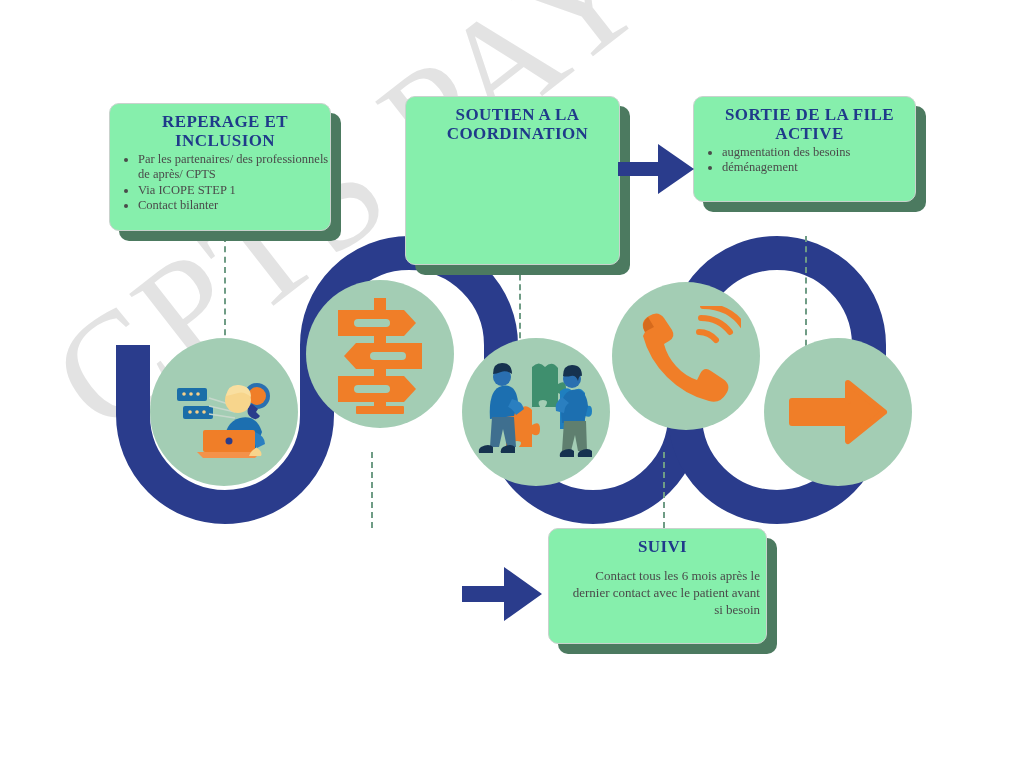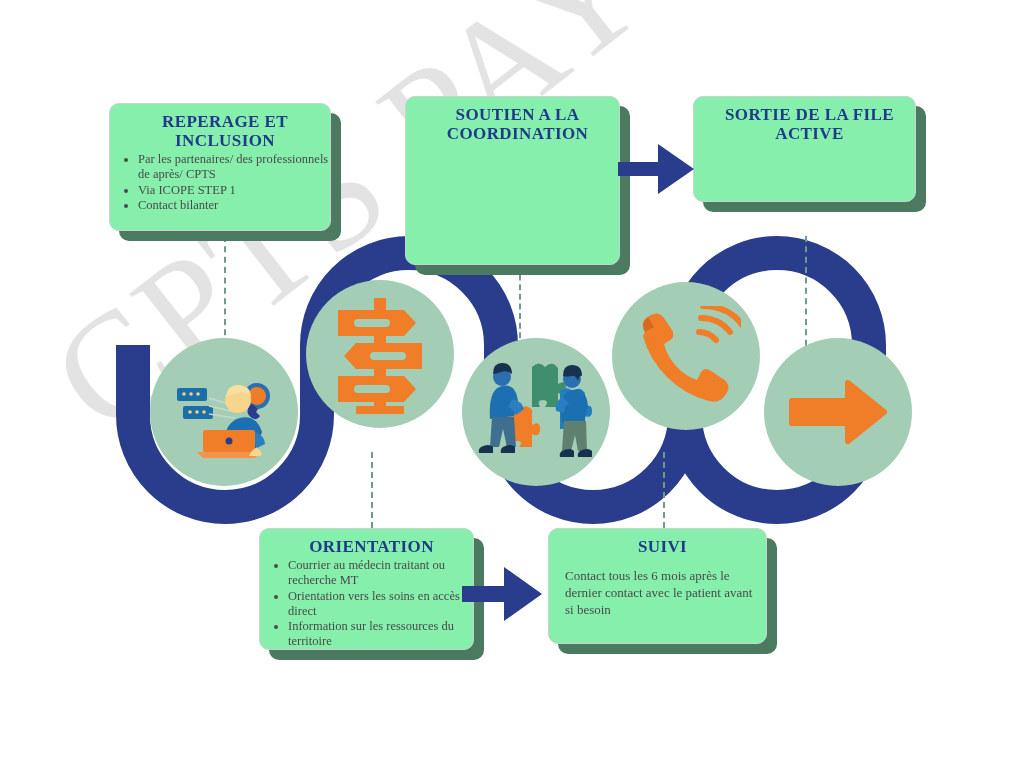--- a/index.html
+++ b/index.html
@@ -93,21 +93,21 @@
     color:#4a4a4a;
     font-size:12.5px;
     line-height:1.22;
     margin:0;
     padding:0;
   }
   .box-para{
     color:#4a4a4a;
     font-size:13px;
     line-height:1.3;
-    text-align:left;
+    text-align:right;
     margin:12px 6px 0 6px;
   }
 
   
   .conn-arrow{position:absolute;z-index:6;}
 </style>
 </head>
 <body>
 
 <div id="stage">
@@ -235,34 +235,27 @@
     <div class="box-shadow"></div>
     <div class="box-body">
       <div class="box-title">SOUTIEN A LA COORDINATION</div>
     </div>
   </div>
 
   <div class="box" style="left:693px;top:96px;width:223px;height:106px;">
     <div class="box-shadow"></div>
     <div class="box-body">
       <div class="box-title">SORTIE DE LA FILE ACTIVE</div>
-    </div>
-  </div>
-
-  <div class="box" style="left:259px;top:528px;width:215px;height:122px;">
-    <div class="box-shadow"></div>
-    <div class="box-body">
-      <div class="box-title">ORIENTATION</div>
       <ul class="box-list">
-        <li>Courrier au médecin traitant ou recherche MT</li>
-        <li>Orientation vers les soins en accès direct</li>
-        <li>Information sur les ressources du territoire</li>
+        <li>augmentation des besoins</li>
+        <li>déménagement</li>
       </ul>
     </div>
   </div>
+
 
   <div class="box" style="left:548px;top:528px;width:219px;height:116px;border-radius:21px;">
     <div class="box-shadow"></div>
     <div class="box-body">
       <div class="box-title">SUIVI</div>
       <div class="box-para">Contact tous les  6 mois après le dernier contact avec le patient avant si besoin</div>
     </div>
   </div>
 
 </div>

